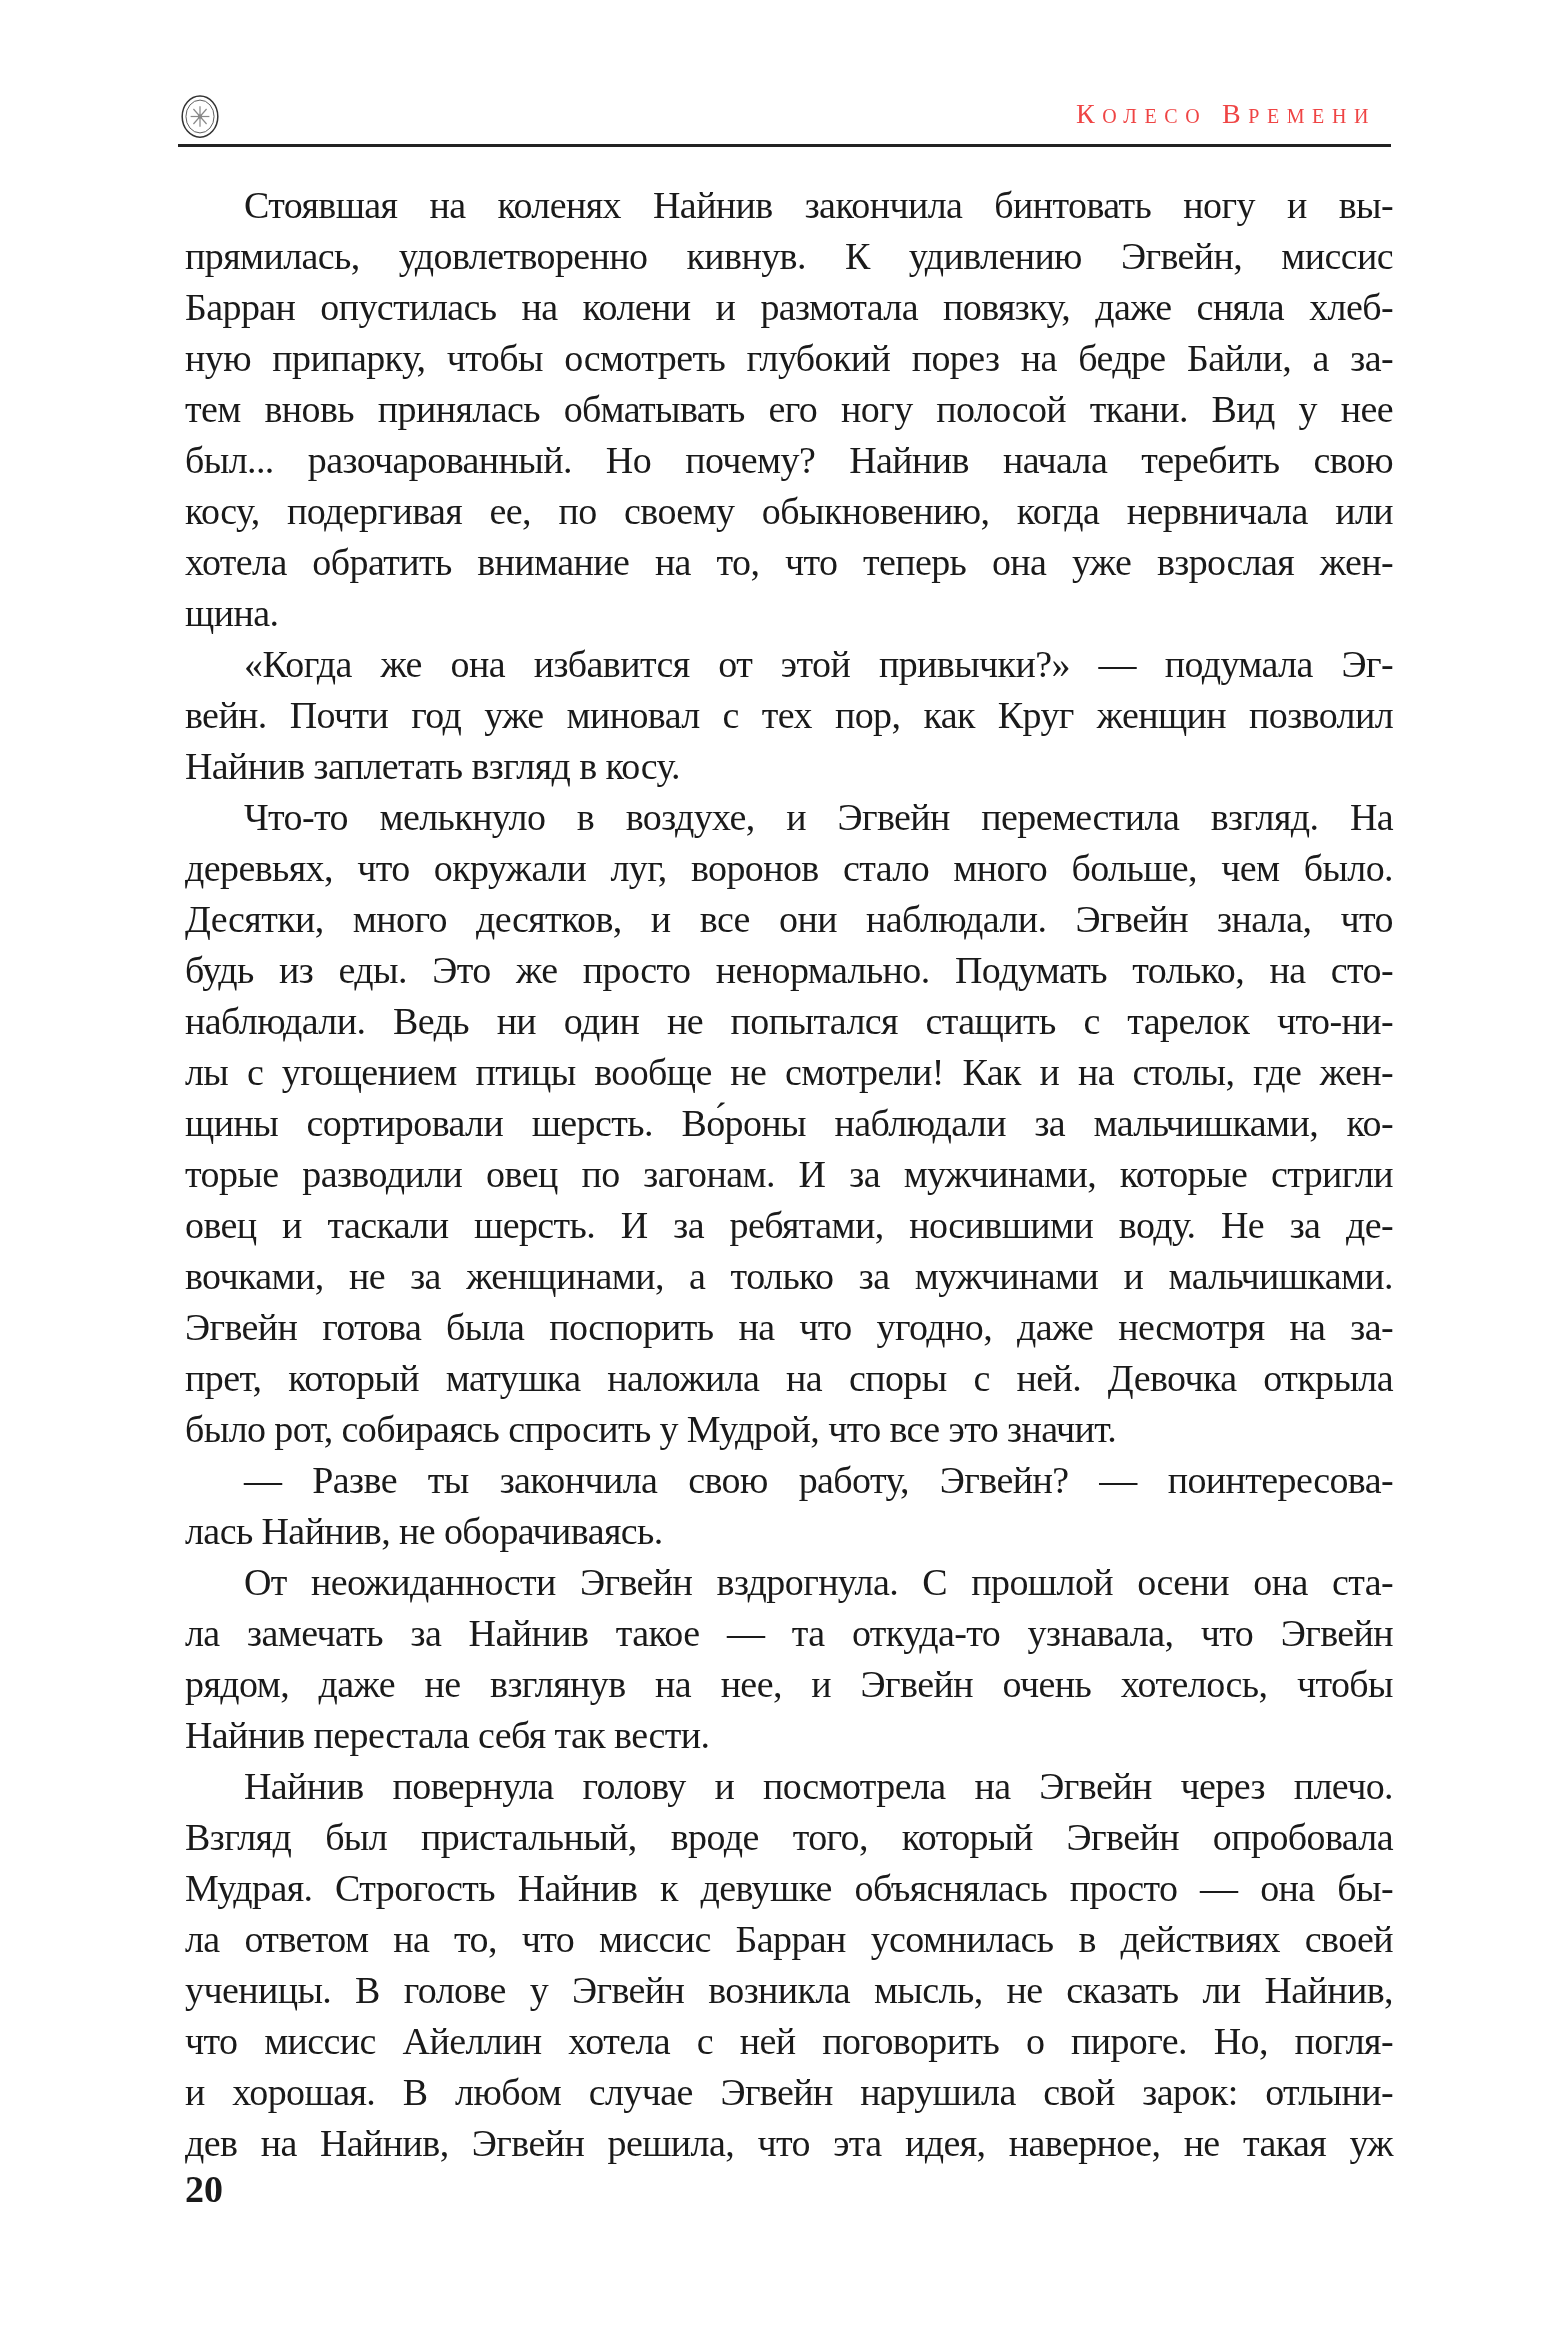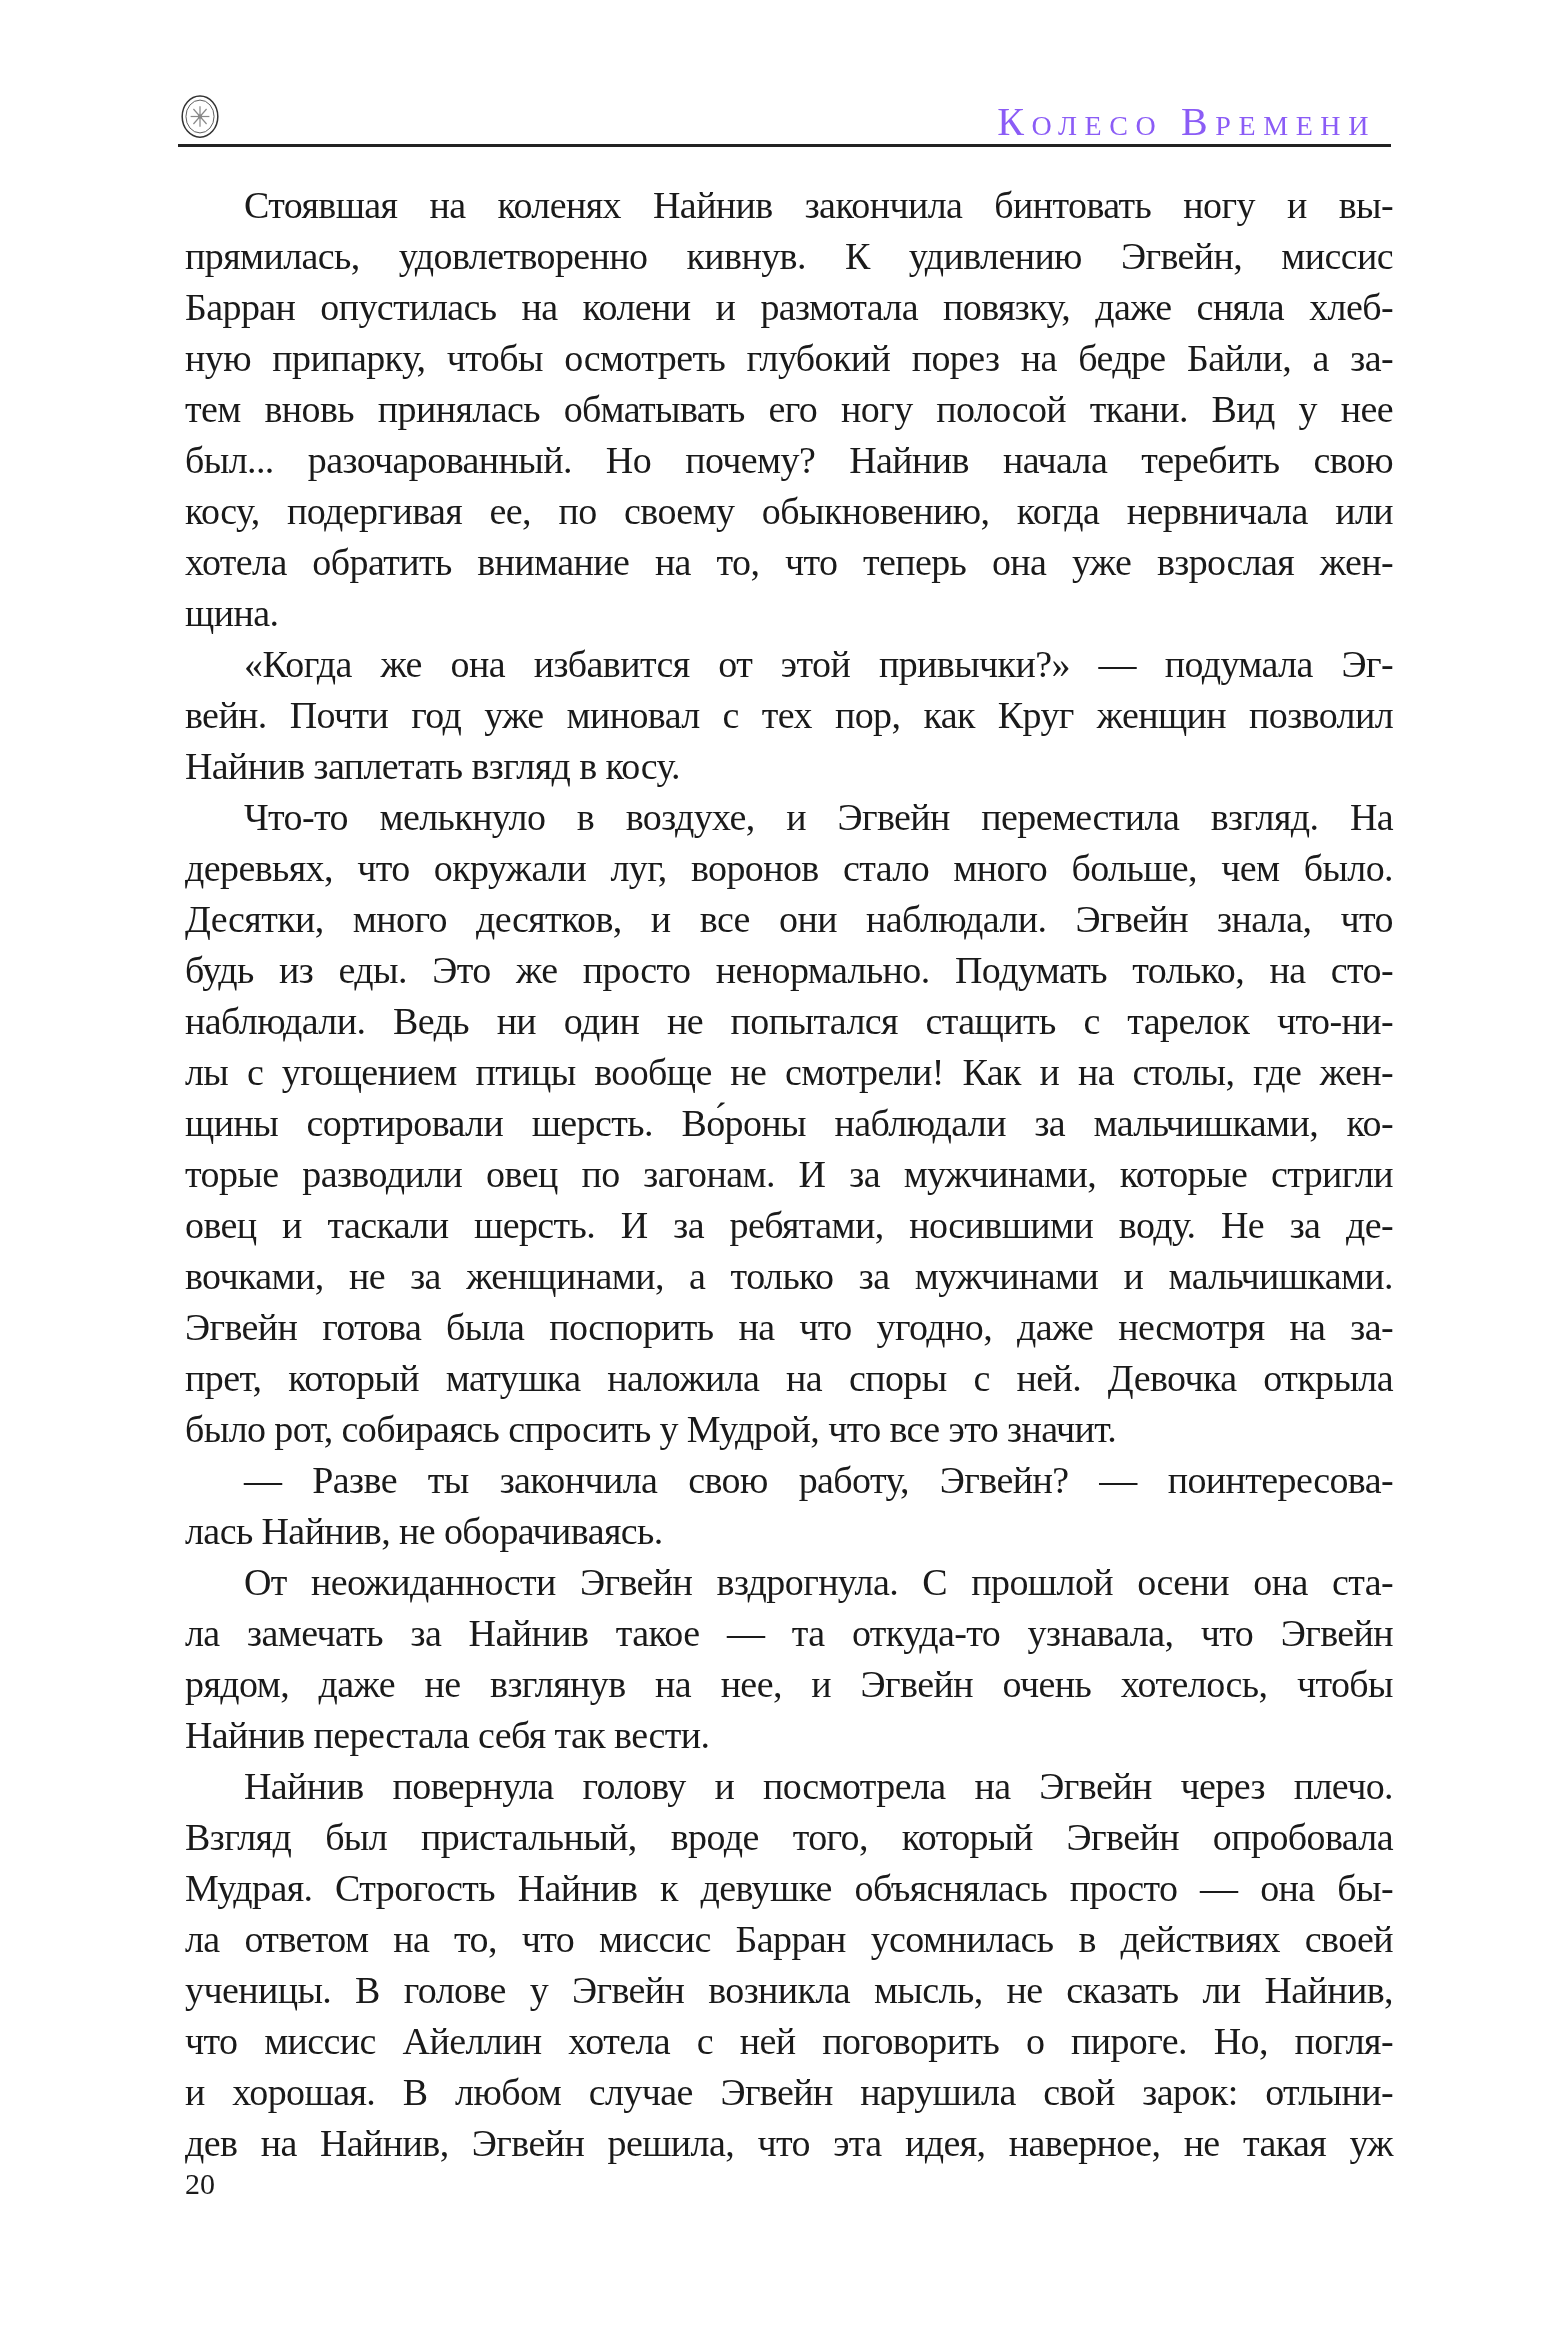--- a/index.html
+++ b/index.html
@@ -1,28 +1,28 @@
 <!DOCTYPE html>
 <html style="font-size:15px"><head>
   <meta charset="utf-8">
   <style>
     html, body { margin: 0; padding: 0; background: #ffffff; }
     body { width: 1565px; height: 2348px; position: relative; overflow: hidden;
       font-family: "Liberation Serif", "DejaVu Serif", serif; color: #1a1a1a; }
     .header { position: absolute; left: 178px; top: 90px; width: 1213px; height: 57px; }
     .logo { position: absolute; left: 1.9px; top: 3.8px; width: 40px; height: 45px; }
-    .running-title { position: absolute; right: 15px; top: 7.6px; font-size: 40px;
-      letter-spacing: 7.6px; font-variant: small-caps; color: #8b5cf6; white-space: nowrap; }
+    .running-title { position: absolute; right: 15px; top: 7.6px; font-size: 28px;
+      letter-spacing: 7.6px; font-variant: small-caps; color: #ef4444; white-space: nowrap; }
     .rule { position: absolute; left: 178px; top: 144px; width: 1213px; height: 2.8px; background: #222; }
     .body-text { position: absolute; left: 185px; top: 180px; width: 1208px; }
     .line { height: 51px; line-height: 51px; font-size: 38px; white-space: nowrap;
       text-align: justify; text-align-last: justify; letter-spacing: -0.6px; }
     .line.last { text-align-last: left; }
     .line.indent { padding-left: 59px; }
-    .page-number { position: absolute; left: 185px; top: 2167px; font-size: 30px; font-weight: normal; }
+    .page-number { position: absolute; left: 185px; top: 2167px; font-size: 38px; font-weight: bold; }
   </style>
 </head>
 <body>
 
 <div class="header">
   <span class="logo">
     <svg width="40" height="45" viewBox="0 0 42 48">
       <ellipse cx="21" cy="24" rx="19" ry="22" fill="none" stroke="#333" stroke-width="1.6"></ellipse>
       <ellipse cx="21" cy="24" rx="15" ry="17.5" fill="none" stroke="#555" stroke-width="1"></ellipse>
       <g stroke="#888" stroke-width="1.3">

